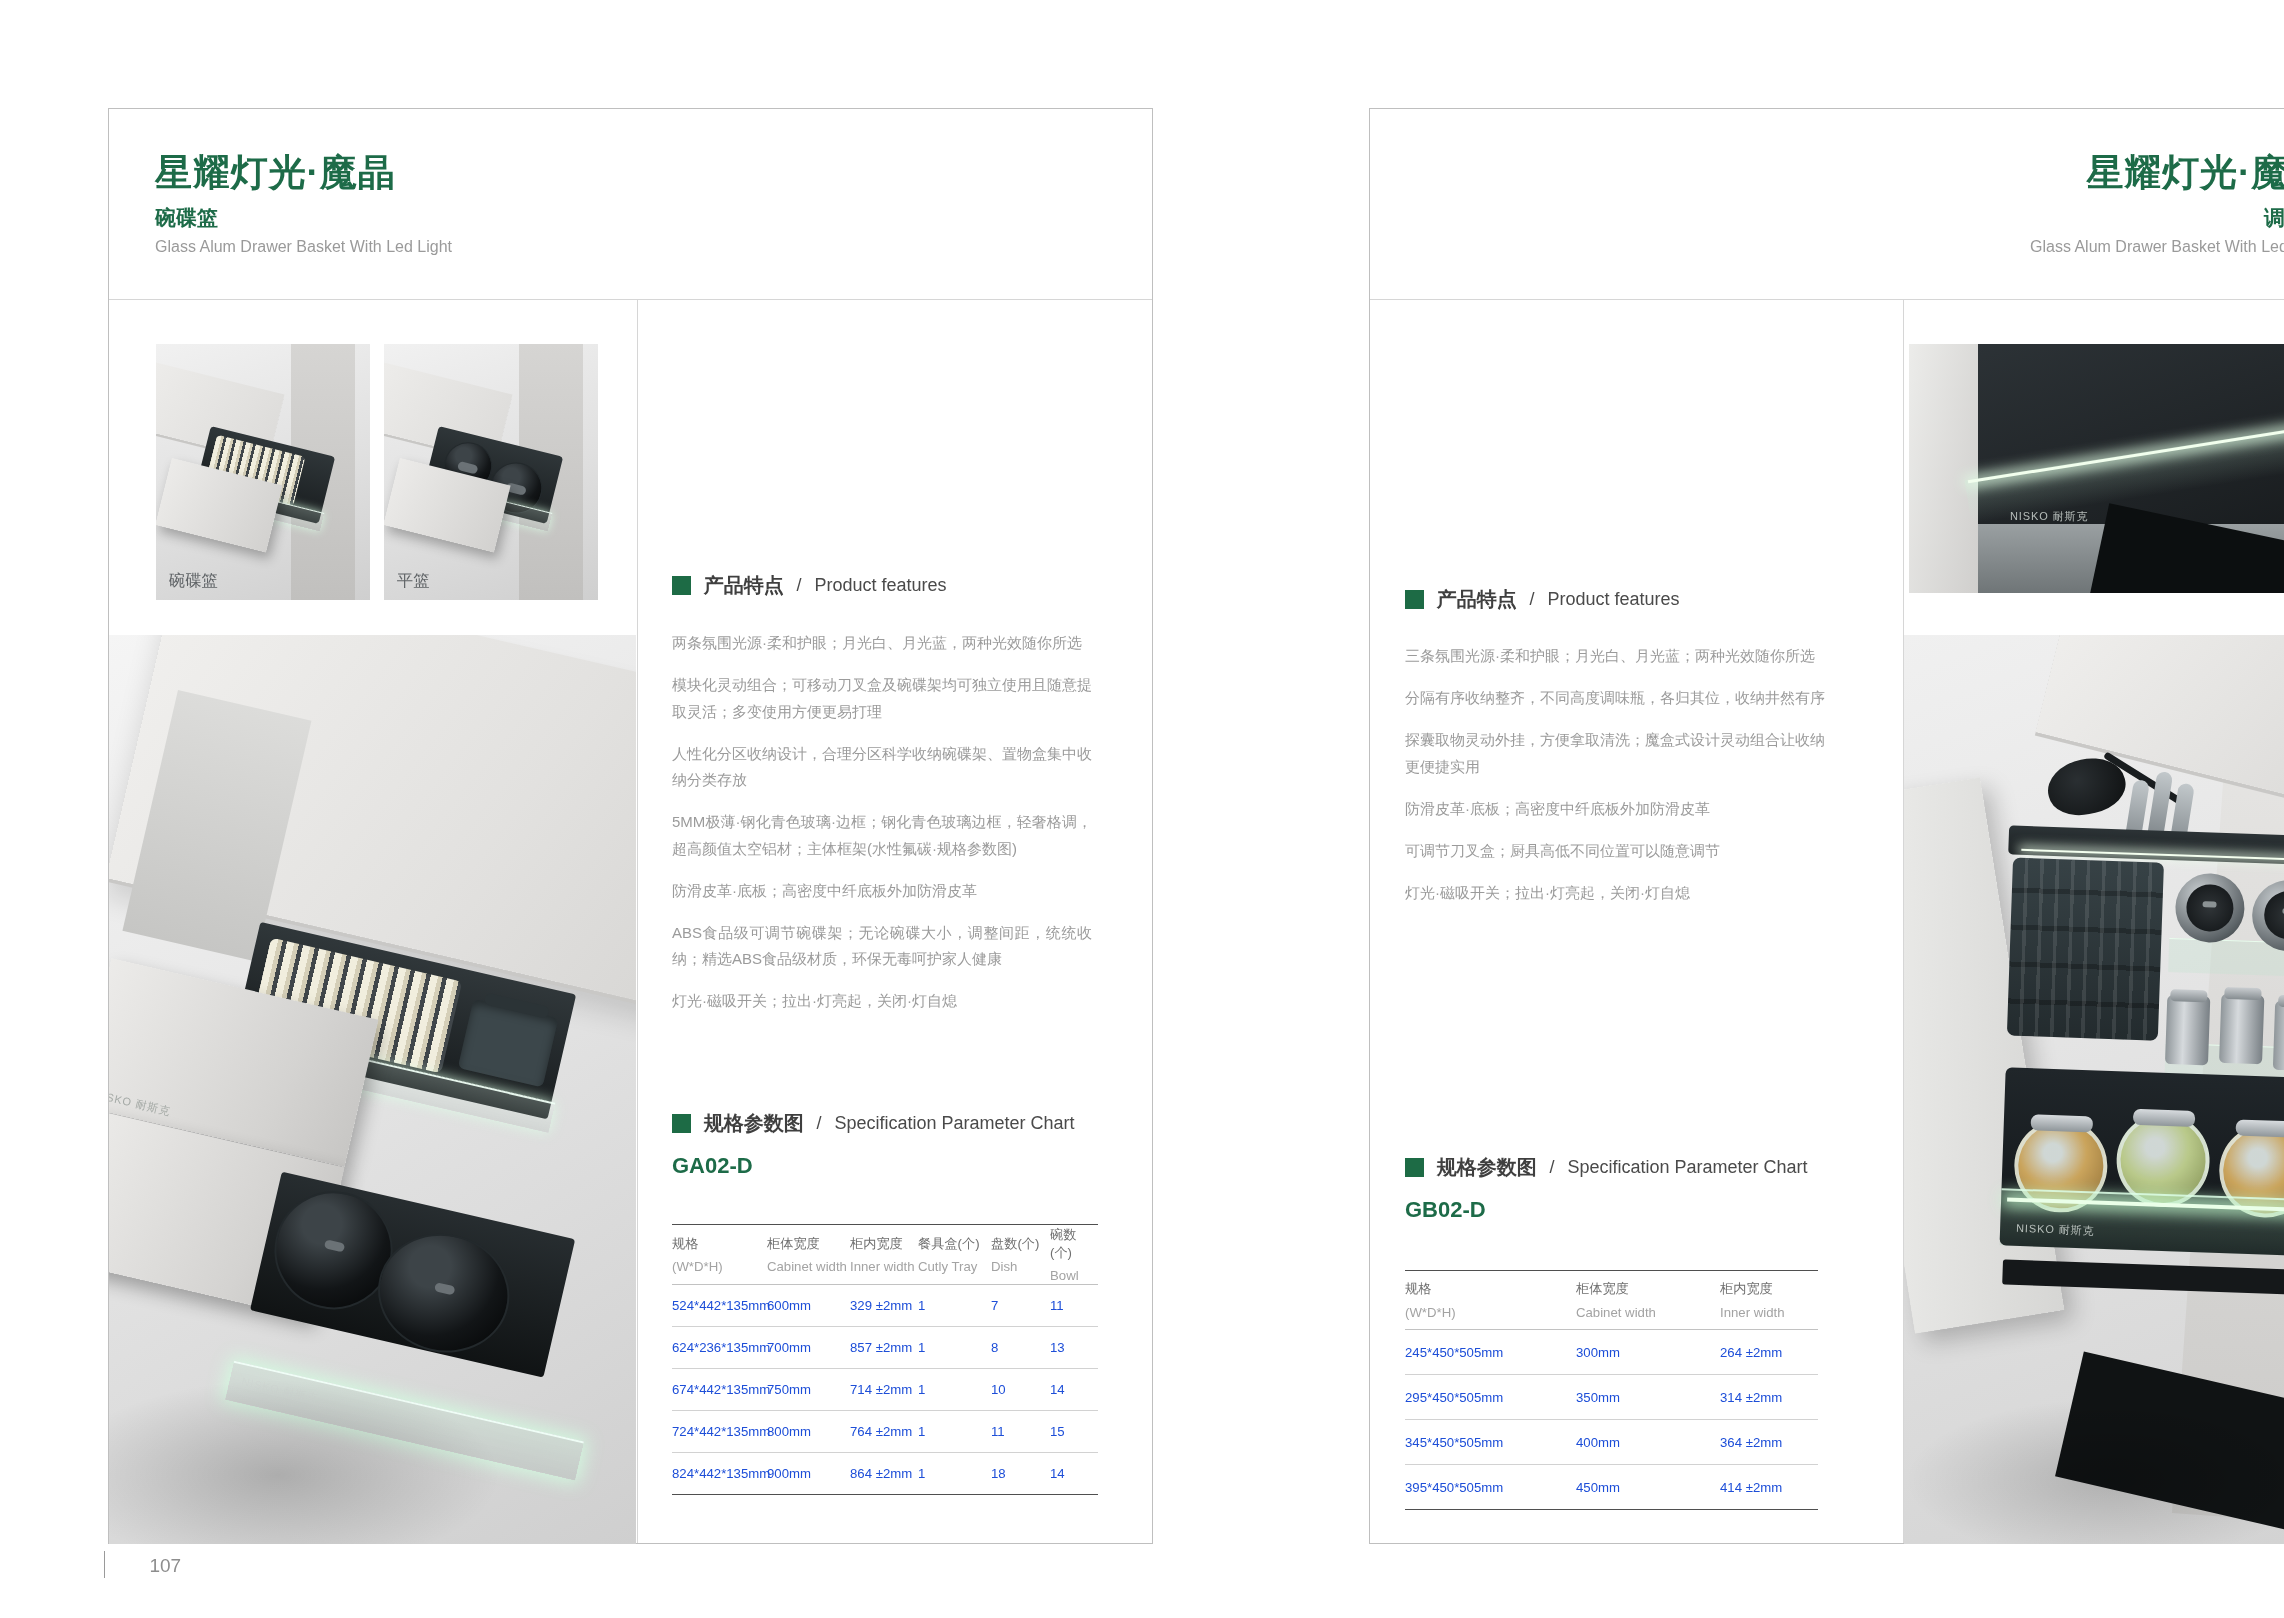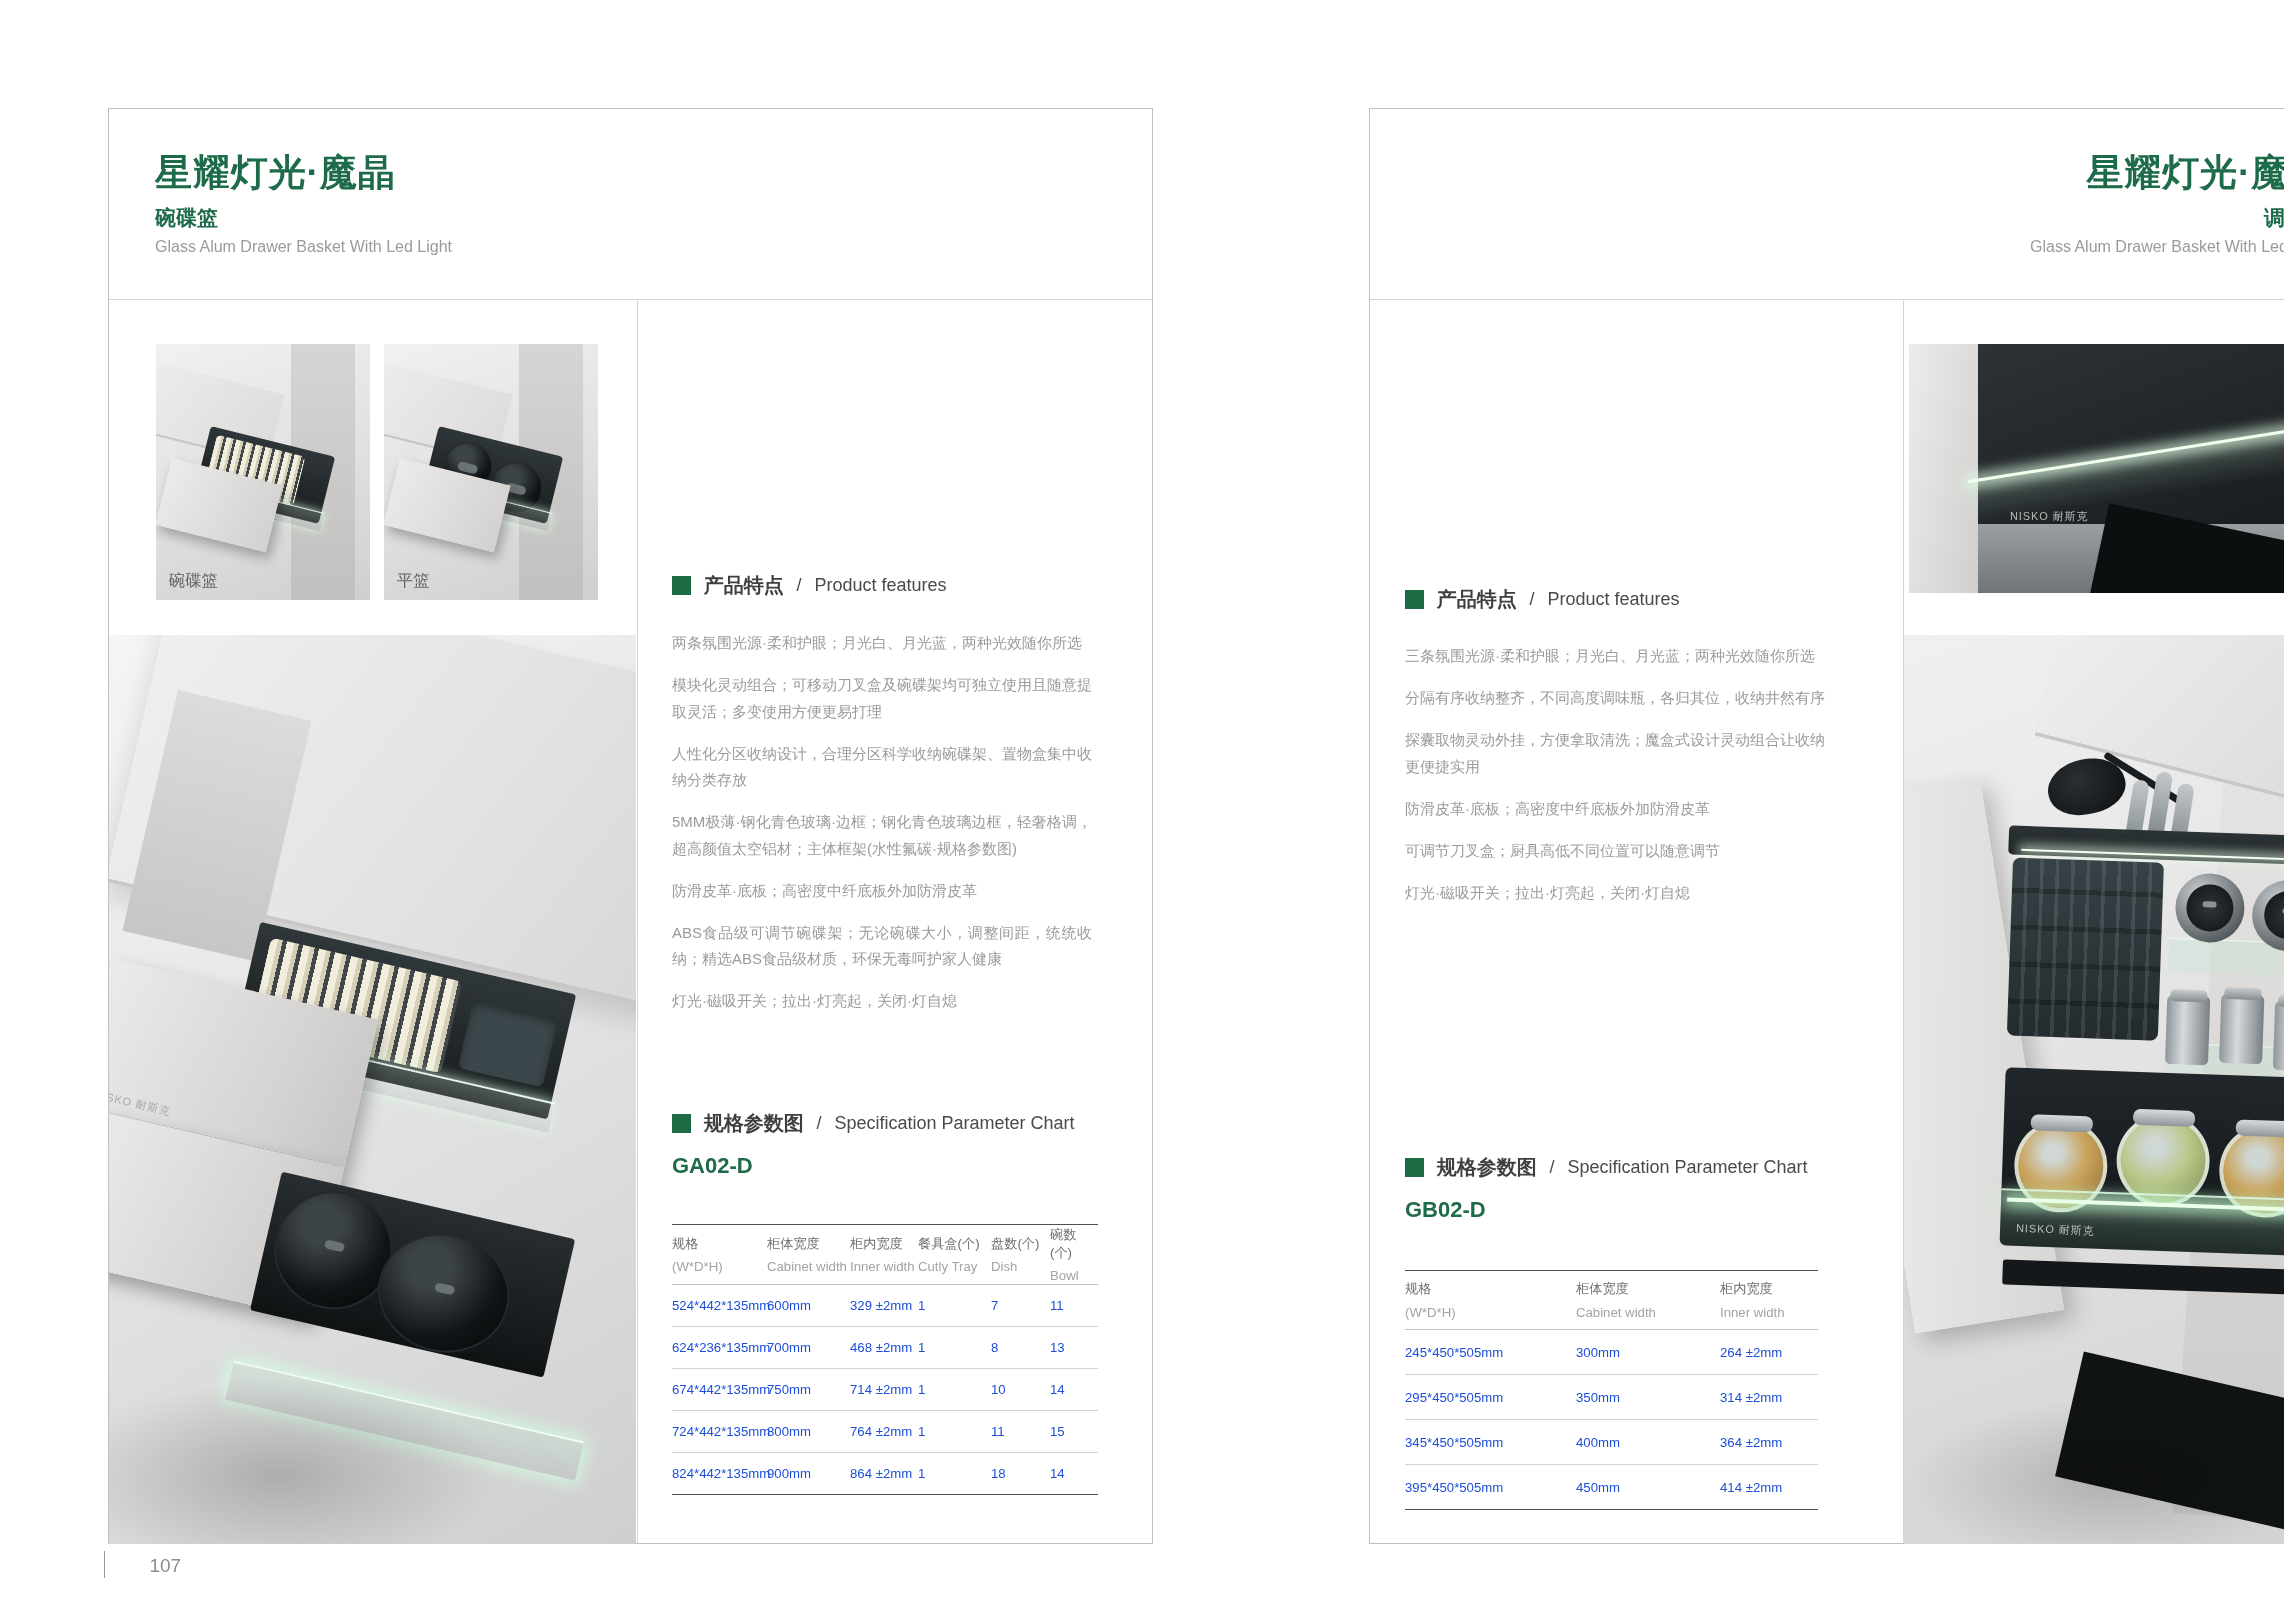--- a/index.html
+++ b/index.html
@@ -288,21 +288,21 @@
         <div>524*442*135mm</div>
           <div>600mm</div>
           <div>329 ±2mm</div>
           <div>1</div>
           <div>7</div>
           <div>11</div>
       </div>
       <div class="trow">
         <div>624*236*135mm</div>
           <div>700mm</div>
-          <div>468 ±2mm</div>
+          <div>857 ±2mm</div>
           <div>1</div>
           <div>8</div>
           <div>13</div>
       </div>
       <div class="trow">
         <div>674*442*135mm</div>
           <div>750mm</div>
           <div>714 ±2mm</div>
           <div>1</div>
           <div>10</div>

